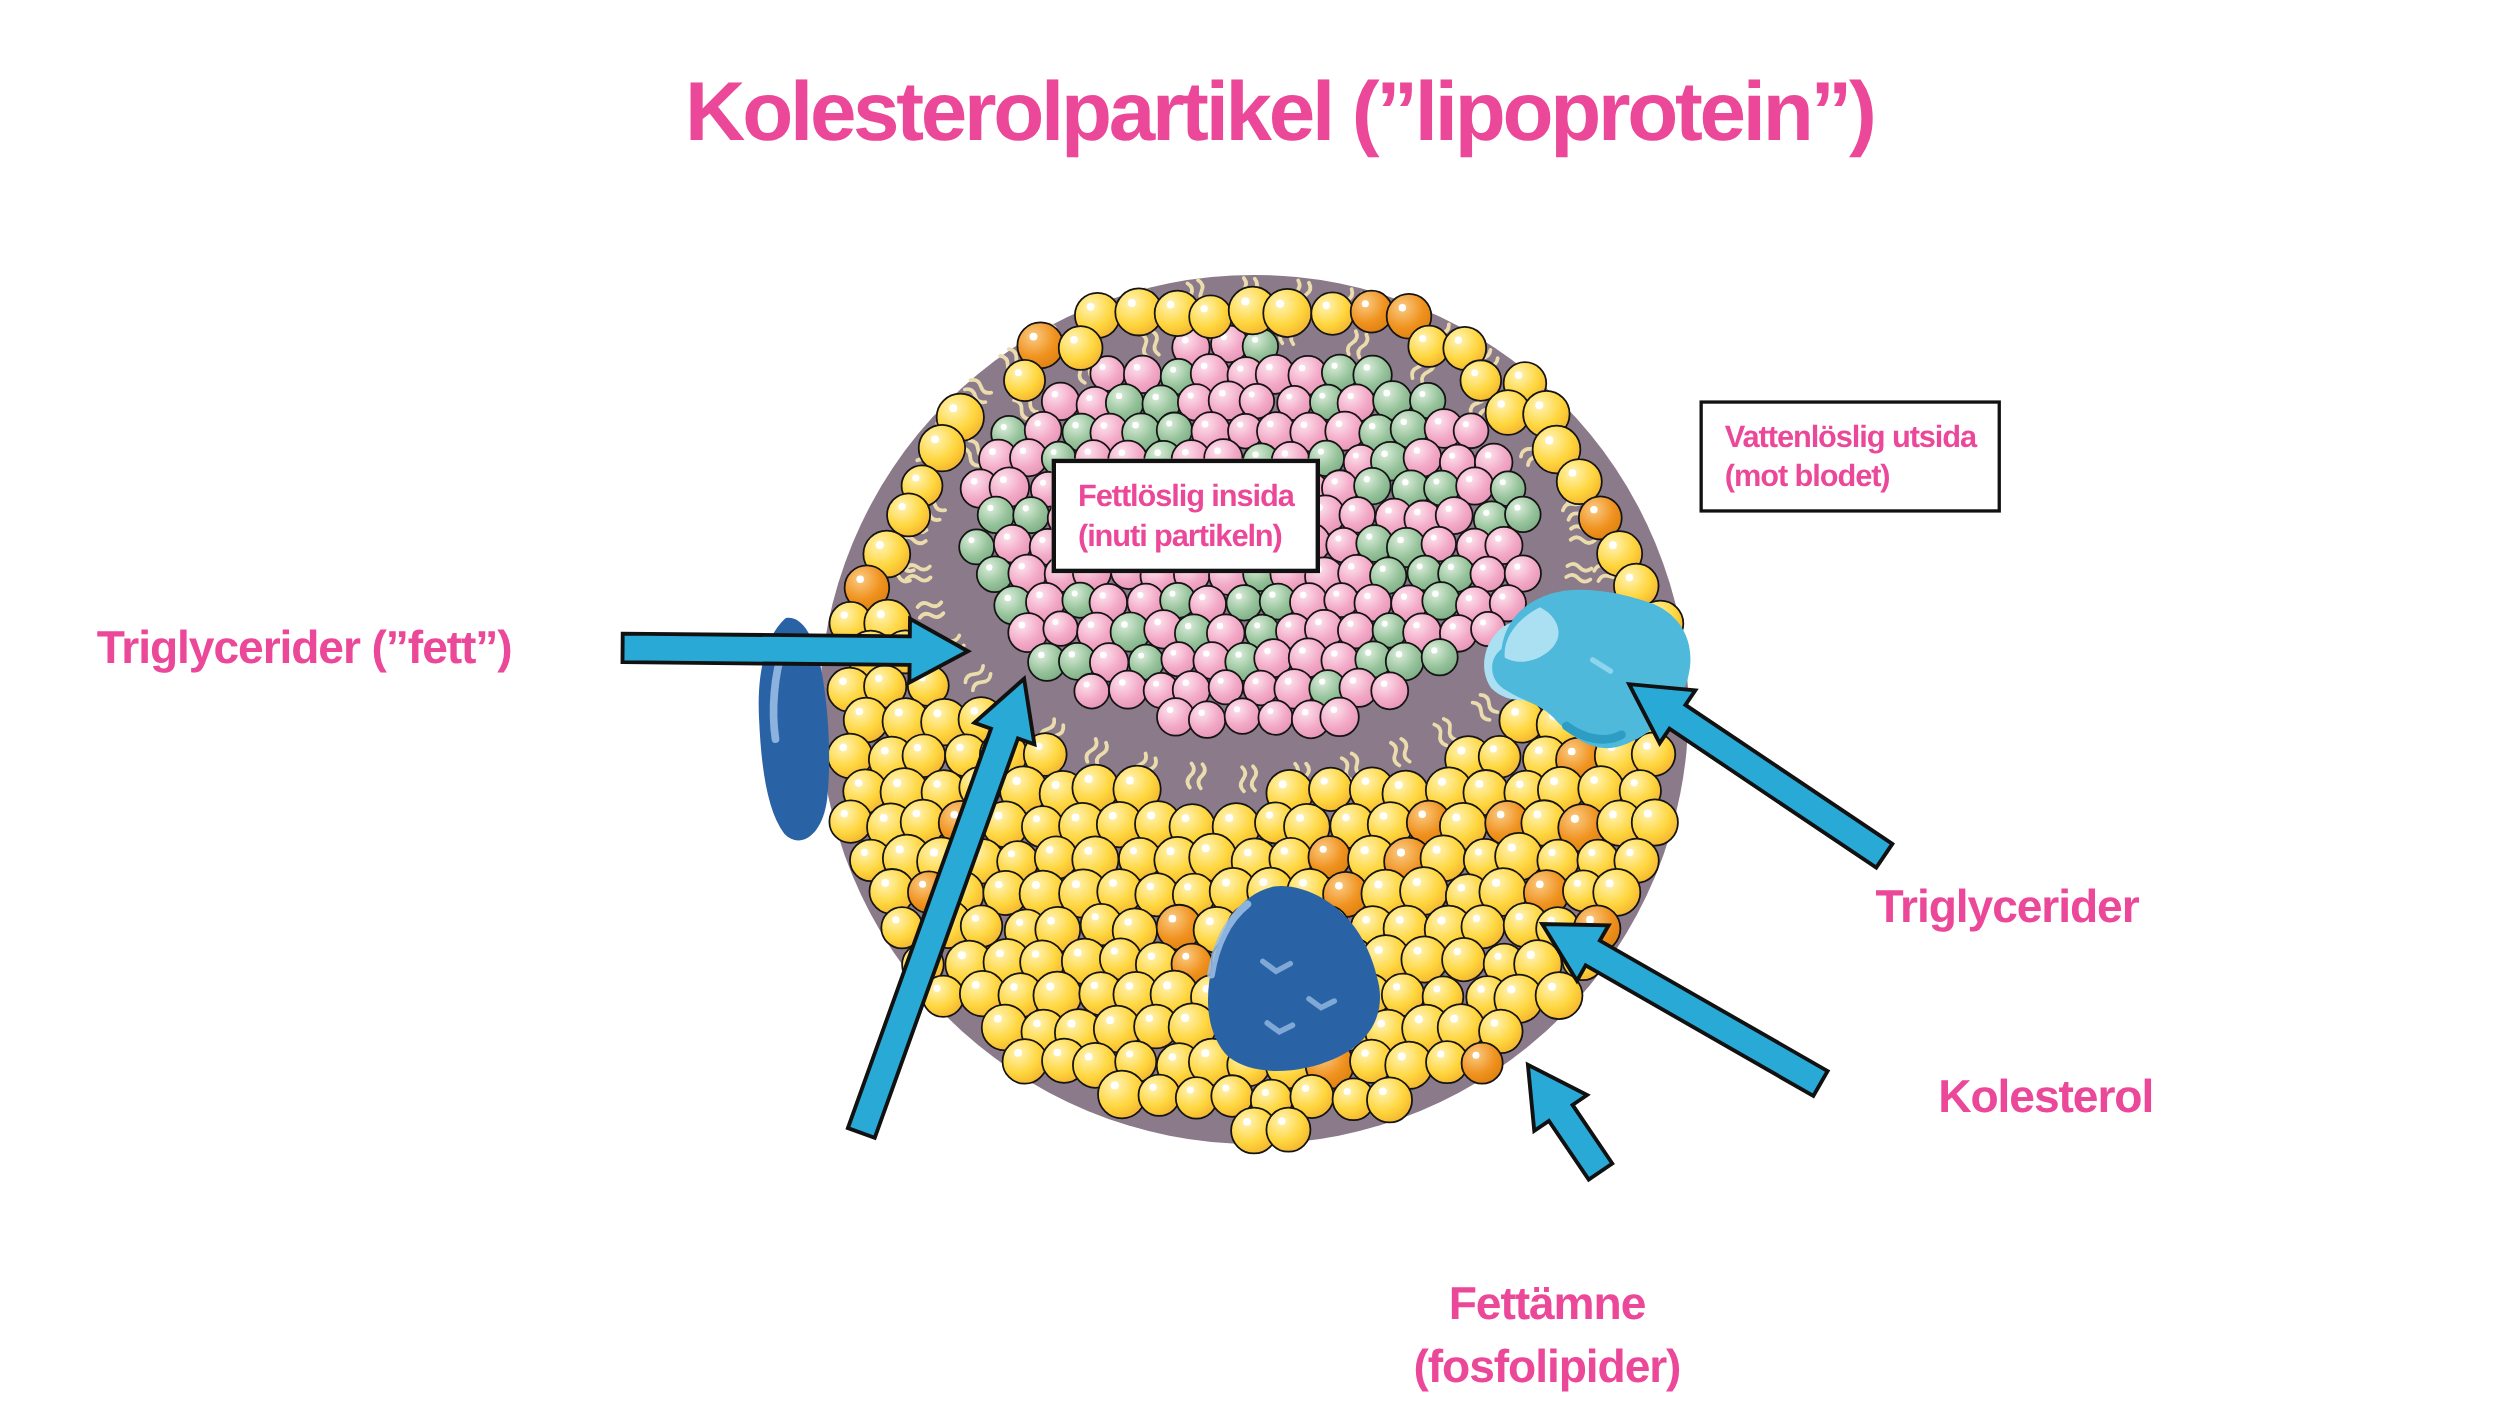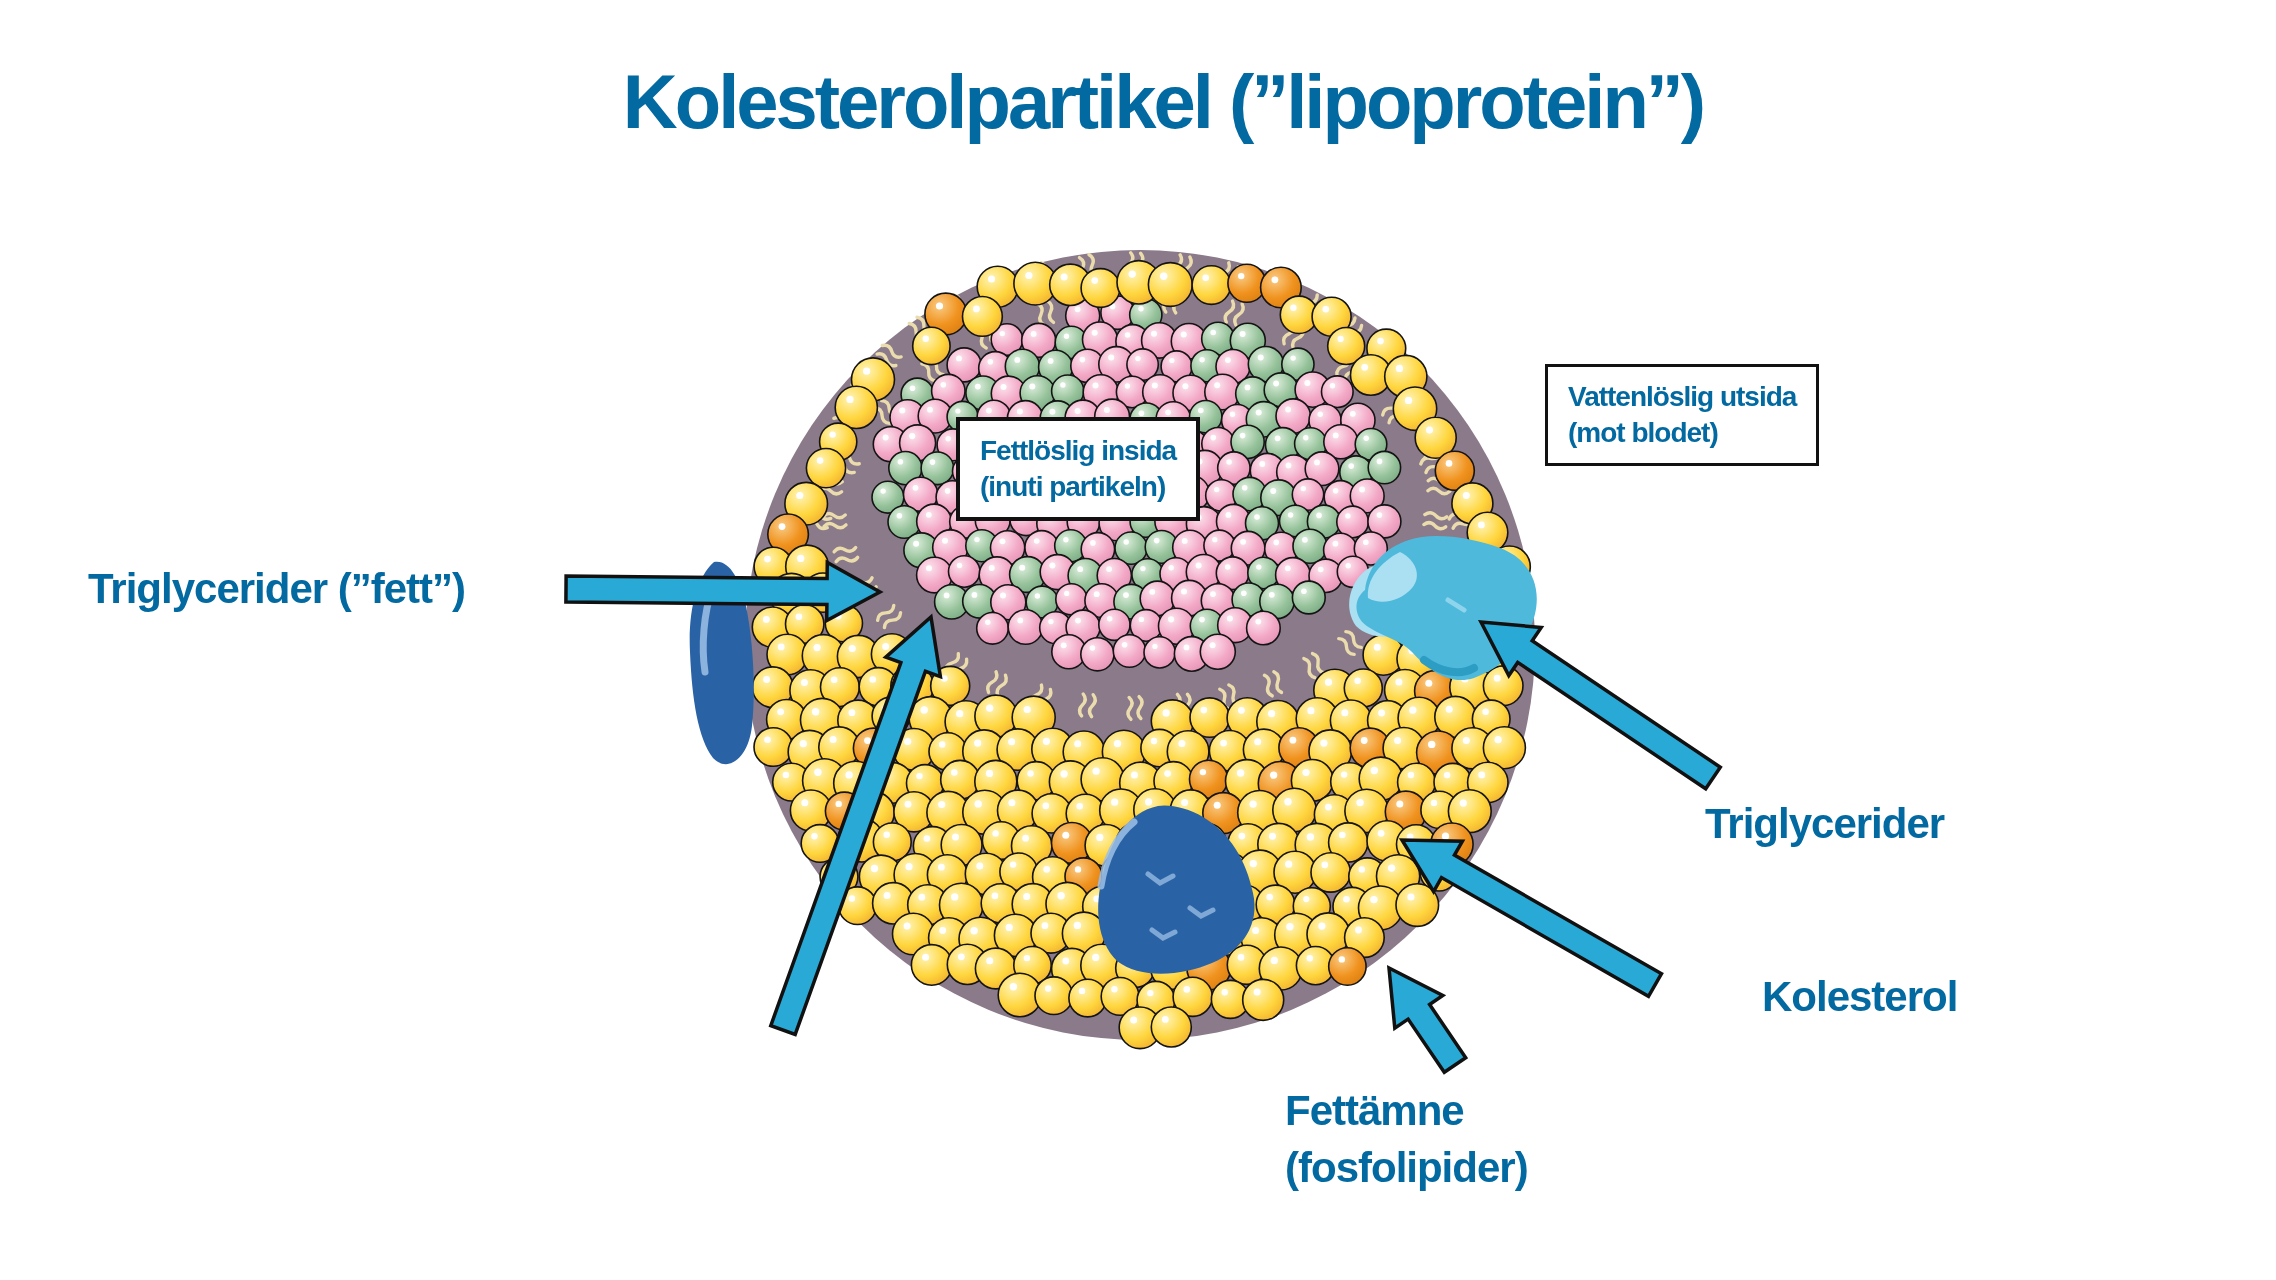--- a/index.html
+++ b/index.html
@@ -1,18 +1,18 @@
 <!DOCTYPE html>
 <html><head>
 <meta charset="utf-8">
 <style>
   html,body{margin:0;padding:0;background:#ffffff;}
   .stage{
     position:relative;width:2276px;height:1280px;background:#fff;overflow:hidden;
-    font-family:"Liberation Sans", sans-serif;color:#0369a1;
+    font-family:"Liberation Sans", sans-serif;color:#ec4899;
   }
   .stage svg{position:absolute;left:0;top:0;}
   .page-title{
     position:absolute;top:58px;left:1163px;transform:translateX(-50%);
     font-size:76px;font-weight:700;letter-spacing:-3px;white-space:nowrap;margin:0;
   }
   .plain-label{
     position:absolute;font-size:42px;font-weight:700;letter-spacing:-1px;
     white-space:nowrap;line-height:1.36;
   }
@@ -1141,18 +1141,18 @@
 
   <div class="plain-label" style="left:88px;top:560px;">Triglycerider (”fett”)</div>
 
   <div class="plain-label" style="left:1705px;top:795px;">Triglycerider</div>
 
   <div class="plain-label" style="left:1734px;top:968px;margin-left:28px;">Kolesterol</div>
 
   <div class="plain-label" style="left:262px;top:1033px;">
   </div>
 
-  <div class="plain-label" style="left:1285px;top:1082px;">
+  <div class="plain-label" style="left:1285px;top:1156px;text-align:center;">
     <div>Fettämne</div>
     <div>(fosfolipider)</div>
   </div>
 
 </div>
 
 </body></html>

